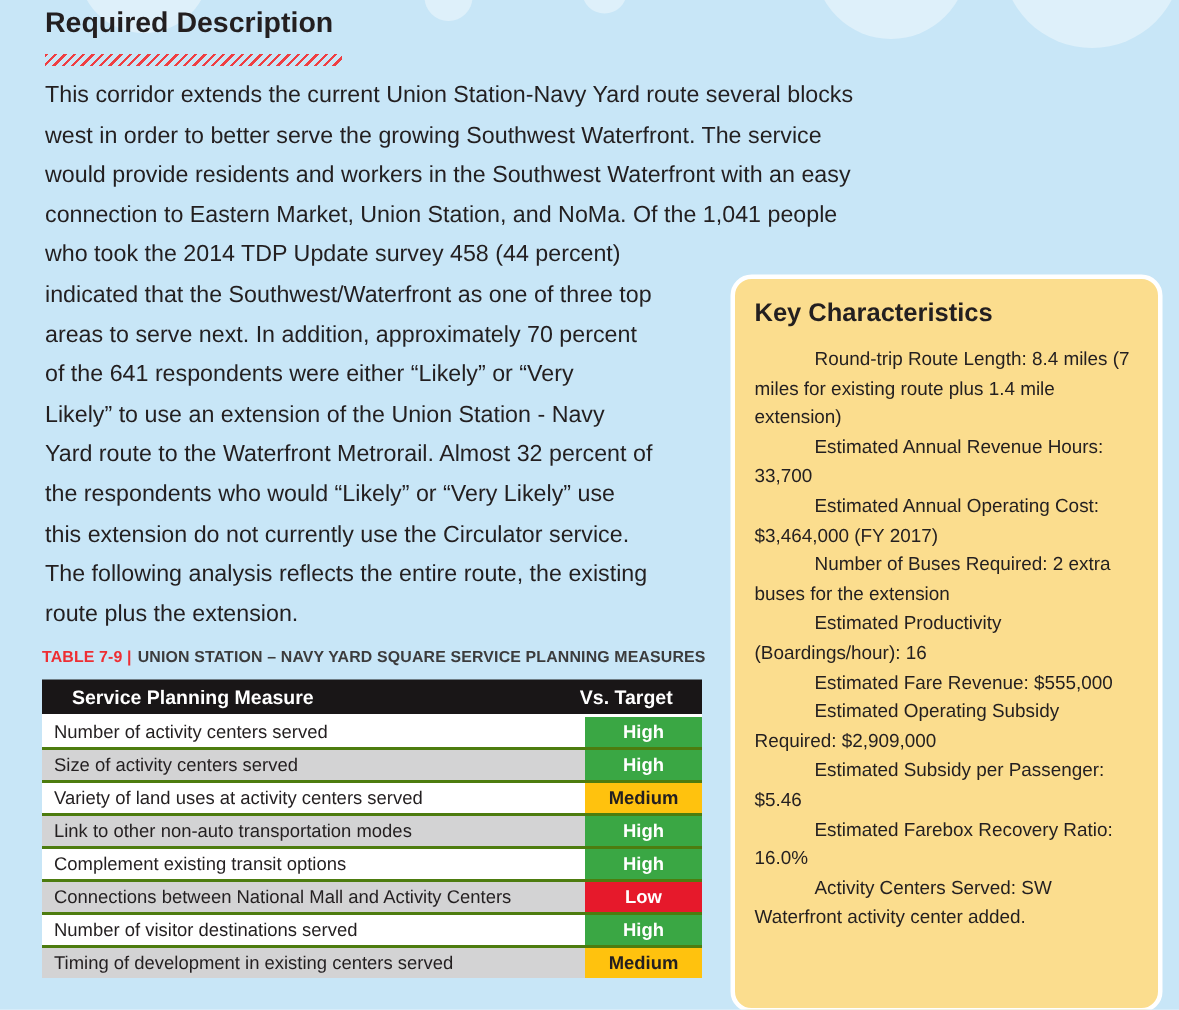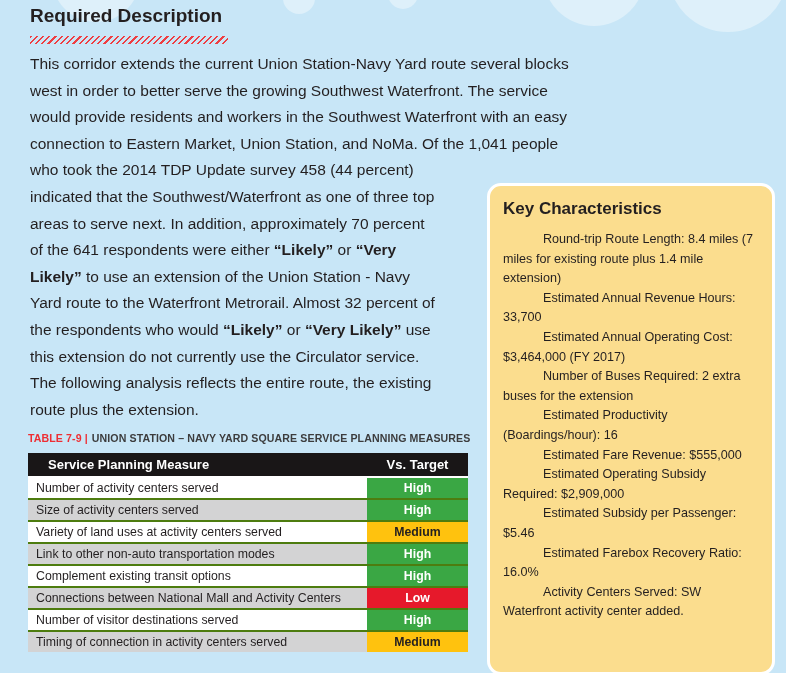--- a/index.html
+++ b/index.html
@@ -17,21 +17,21 @@
   .hatch {
     position:absolute; left:30px; top:36px; width:198px; height:8px;
     background:repeating-linear-gradient(135deg, #ef3e42 0 1.6px, rgba(0,0,0,0) 1.6px 4.4px);
   }
 
   .body-text {
     position:absolute; left:30px; top:51px; width:640px;
     font-size:15.5px; line-height:26.6px;
   }
   .bline { white-space:nowrap; }
-  .bline b { font-weight:bold; }
+  .bline b { font-weight:normal; }
 
   .key-box {
     position:absolute; left:487px; top:183px; width:288px; height:492px;
     box-sizing:border-box; background:#fbdd8e;
     border:3px solid #ffffff; border-radius:14px;
     padding:11px 13px 10px 13px;
   }
   .key-box h2 { margin:2px 0 11px 0; font-size:17px; font-weight:bold; }
   .kc-entry { font-size:12.6px; line-height:19.6px; }
   .kc-entry b { font-weight:normal;padding-left:40px; }
@@ -51,21 +51,21 @@
   .th-measure { flex:1; padding-left:20px; }
   .th-target  { width:101px; text-align:center; }
   .trow { display:flex; height:20px; border-bottom:2px solid #4d7c0f; }
   .trow:last-child { border-bottom:none; }
   .td-measure {
     flex:1; background:#ffffff; font-size:12.3px; line-height:20px;
     padding-left:8px; white-space:nowrap; overflow:hidden;
   }
   .trow.alt .td-measure { background:#d3d3d4; }
   .td-badge {
-    width:101px; text-align:center; font-weight:bold;
+    width:78px; text-align:center; font-weight:bold;
     font-size:12.3px; line-height:20px;
   }
 </style>
 </head>
 <body>
 
 <div class="page">
 
   <div class="cloud" style="left:52px;  top:-66px; width:88px;  height:88px;"></div>
   <div class="cloud" style="left:283px; top:-18px; width:32px;  height:32px;"></div>
@@ -141,19 +141,19 @@
         </div>
         <div class="trow alt">
           <div class="td-measure">Connections between National Mall and Activity Centers</div>
           <div class="td-badge" style="background: rgb(230, 25, 43); color: rgb(255, 255, 255);">Low</div>
         </div>
         <div class="trow">
           <div class="td-measure">Number of visitor destinations served</div>
           <div class="td-badge" style="background: rgb(58, 167, 68); color: rgb(255, 255, 255);">High</div>
         </div>
         <div class="trow alt">
-          <div class="td-measure">Timing of connection in activity centers served</div>
+          <div class="td-measure">Timing of development in existing centers served</div>
           <div class="td-badge" style="background: rgb(255, 194, 14); color: rgb(35, 31, 32);">Medium</div>
         </div>
       </div>
   </div>
 
 </div>
 
 </body></html>

